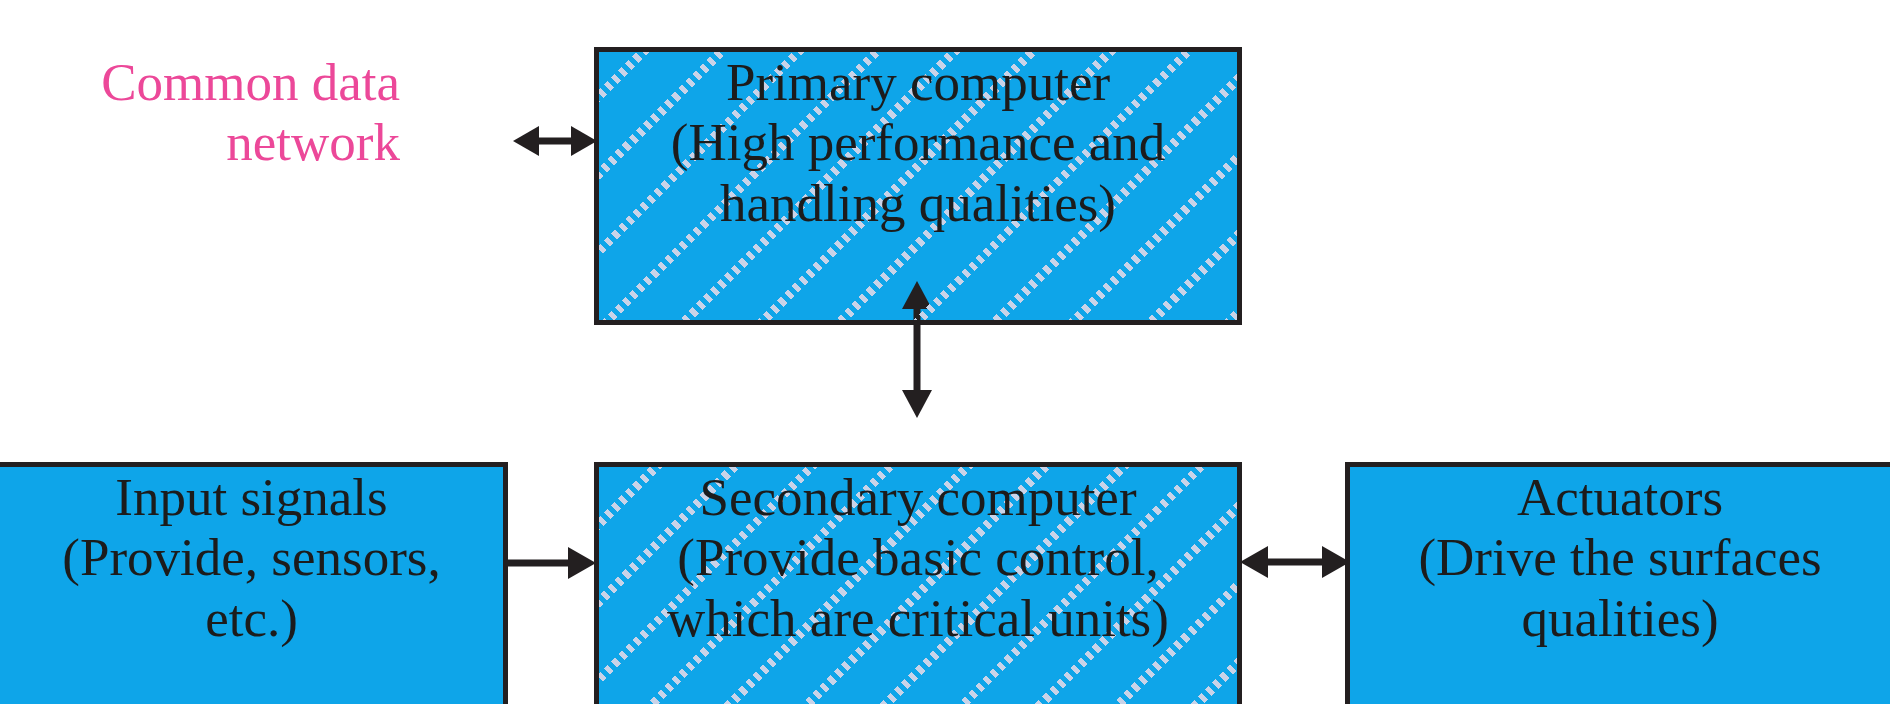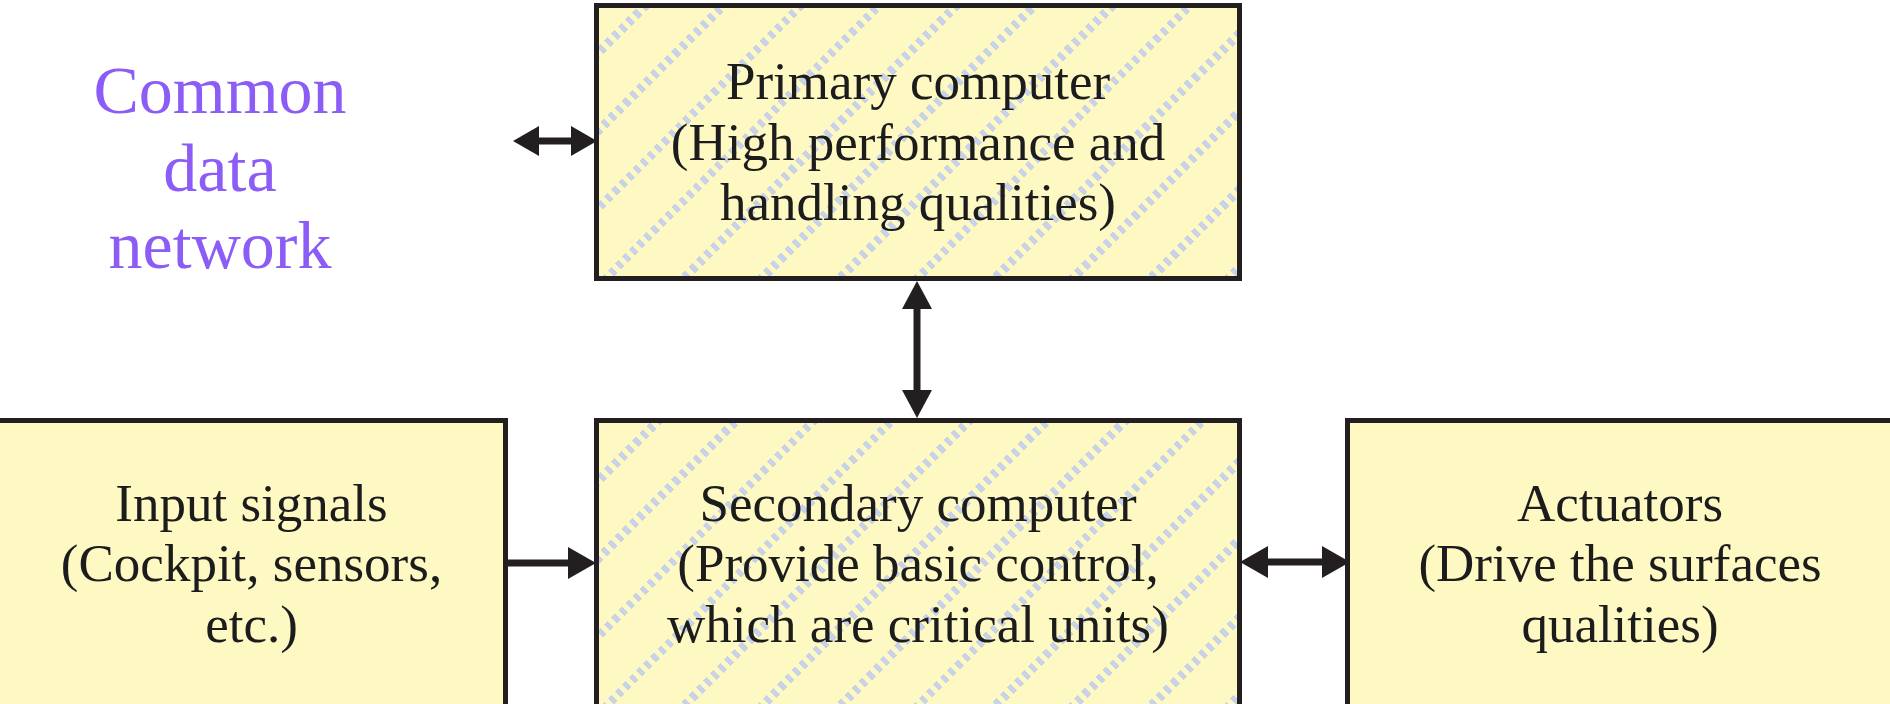--- a/index.html
+++ b/index.html
@@ -16,24 +16,25 @@
     overflow: hidden;
     font-family: "Liberation Serif", "DejaVu Serif", serif;
     color: #1c1c1c;
   }
 
   
   .box {
     position: absolute;
     box-sizing: border-box;
     border: 5px solid #231f20;
-    background: #fef9c3;
+    background: #0ea5e9;
     display: flex;
-    align-items: center;
+    align-items: flex-start;
     justify-content: center;
+    margin-top: 44px;
   }
   .box .label {
     text-align: center;
     line-height: 1.14;
     font-size: 53px;
     padding: 0 8px;
     white-space: pre-line;
     position: relative;
     z-index: 2;
   }
@@ -61,25 +62,25 @@
       repeating-linear-gradient(
         -45deg,
         #000 0px, #000 9px,
         rgba(0,0,0,0) 9px, rgba(0,0,0,0) 55px
       );
   }
 
   
   .plain-label {
     position: absolute;
-    text-align: center;
+    text-align: right;
     line-height: 1.14;
-    font-size: 68px;
+    font-size: 53px;
     white-space: pre-line;
-    color: #8b5cf6;
+    color: #ec4899;
   }
 
   
   .conn { position: absolute; }
   .conn svg { display: block; overflow: visible; }
 </style>
 </head>
 <body>
 
 <div id="canvas">
@@ -104,21 +105,21 @@
   <div class="conn" style="left:894px; top:281px; width:46px; height:137px;">
     <svg width="46" height="137" viewBox="0 0 46 137" aria-hidden="true">
       <line x1="23" y1="22" x2="23" y2="115" stroke="#231f20" stroke-width="7"></line>
       <polygon points="23,0 8,28 38,28" fill="#231f20"></polygon>
       <polygon points="23,137 8,109 38,109" fill="#231f20"></polygon>
     </svg>
   </div>
 
   <div class="box" style="left:-5px; top:418px; width:513px; height:291px;">
     <div class="label">Input signals
-(Cockpit, sensors,
+(Provide, sensors,
 etc.)</div>
   </div>
 
   <div class="conn" style="left:508px; top:540px; width:88px; height:46px;">
     <svg width="88" height="46" viewBox="0 0 88 46" aria-hidden="true">
       <line x1="0" y1="23" x2="66" y2="23" stroke="#231f20" stroke-width="7"></line>
       <polygon points="88,23 60,7 60,39" fill="#231f20"></polygon>
     </svg>
   </div>
 

